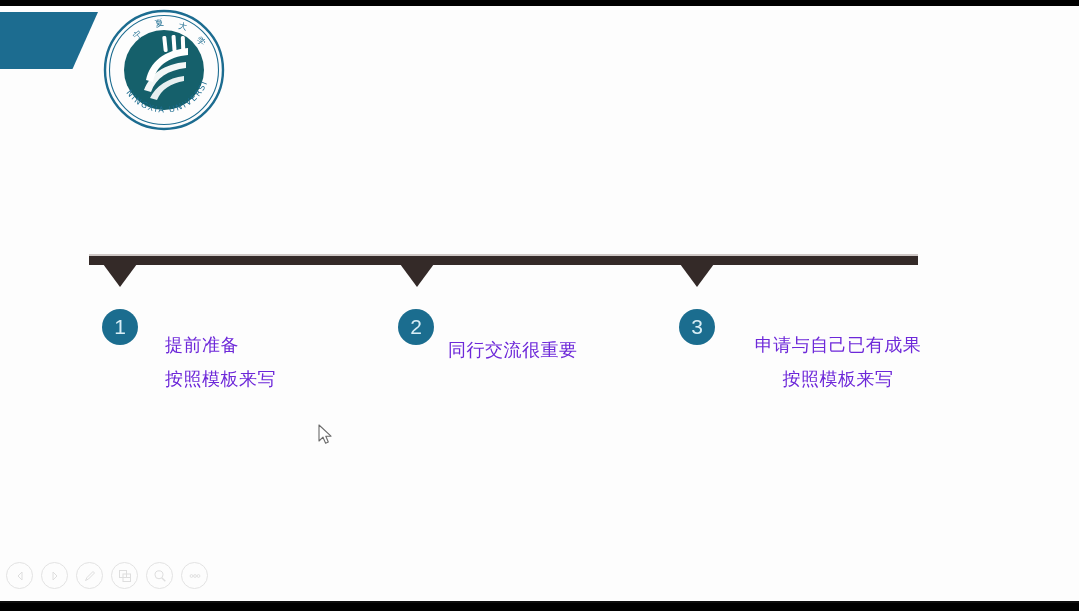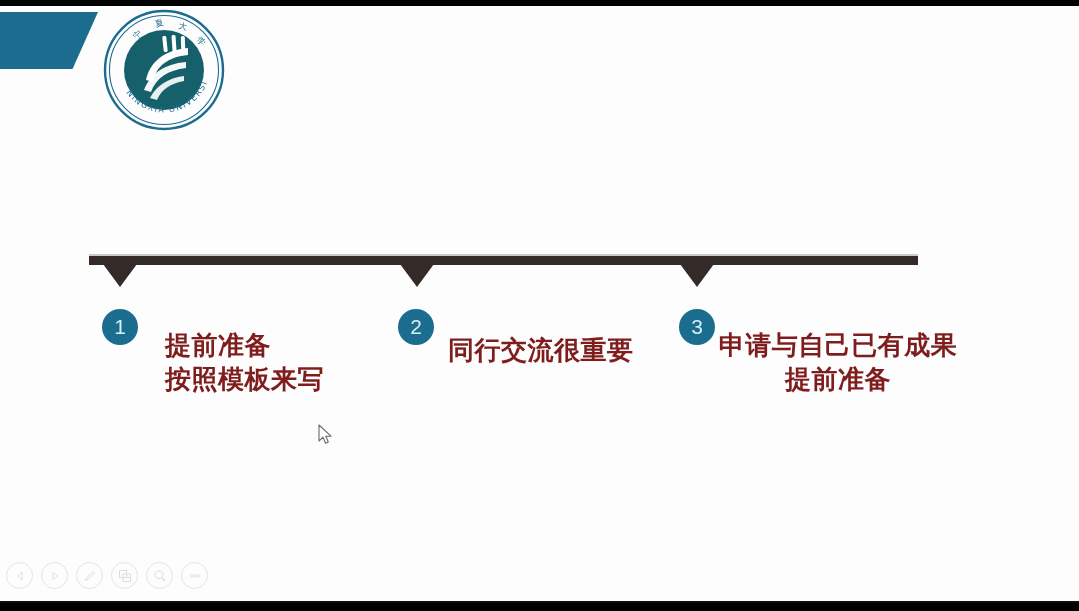--- a/index.html
+++ b/index.html
@@ -115,23 +115,23 @@
     text-align: center;
     font-family: "Liberation Sans", sans-serif;
   }
   .badge-1 { left: 102px; top: 303px; }
   .badge-2 { left: 398px; top: 303px; }
   .badge-3 { left: 679px; top: 303px; }
 
   
   .caption {
     position: absolute;
-    color: #7f1d1d;
-    font-weight: bold;
-    font-size: 26px;
+    color: #6d28d9;
+    font-weight: normal;
+    font-size: 18px;
     line-height: 34px;
     letter-spacing: 0.5px;
     white-space: pre-line;
     font-family: "DejaVu Sans", sans-serif;
   }
   .caption-1 { left: 165px; top: 322px; text-align: left; }
   .caption-2 { left: 448px; top: 327px; text-align: right; }
   .caption-3 { left: 712px; top: 322px; text-align: center; width: 252px; }
 
   
@@ -213,21 +213,21 @@
 
     <div class="badge badge-1">1</div>
     <div class="caption caption-1">提前准备
 按照模板来写</div>
 
     <div class="badge badge-2">2</div>
     <div class="caption caption-2">同行交流很重要</div>
 
     <div class="badge badge-3">3</div>
     <div class="caption caption-3">申请与自己已有成果
-提前准备</div>
+按照模板来写</div>
 
     <div class="cursor">
       <svg width="16" height="22" viewBox="0 0 16 22" xmlns="http://www.w3.org/2000/svg">
         <path d="M1 1 L1 17 L5 13.2 L7.6 19.2 L10.3 18 L7.8 12.2 L13 12.2 Z" fill="#ffffff" stroke="#6b6b6b" stroke-width="1.1" stroke-linejoin="round"></path>
       </svg>
     </div>
 
     <div class="toolbar">
       <div class="tool-btn">
         <svg width="12" height="12" viewBox="0 0 12 12">

